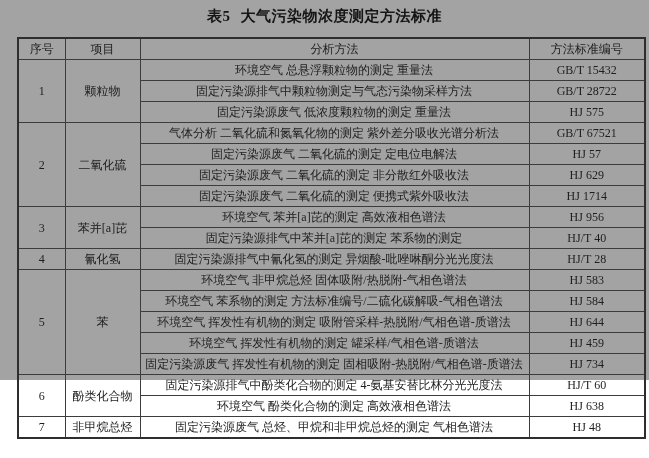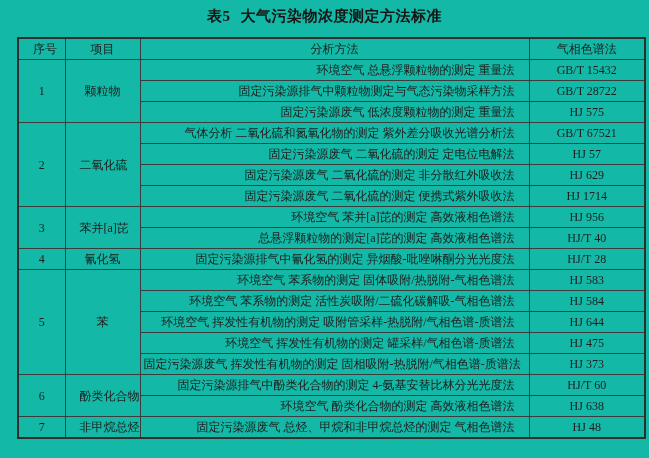--- a/index.html
+++ b/index.html
@@ -11,22 +11,22 @@
     width: 649px;
     height: 458px;
     font-family: "Liberation Serif", "DejaVu Serif", serif;
     color: #1e1e1e;
     position: relative;
     overflow: hidden;
   }
   .page {
     position: relative;
     width: 649px;
-    height: 458px;
-    background: #14b8a6;
+    height: 380px;
+    background: #a3a3a3;
   }
   .title {
     padding-top: 7px;
     text-align: center;
     font-size: 15px;
     font-weight: bold;
     color: #151515;
     letter-spacing: 0.5px;
   }
   .title .prefix {
@@ -42,28 +42,28 @@
     border: 2px solid #2e2e2e;
   }
   table.std th,
   table.std td {
     border: 1px solid #3c3c3c;
     font-size: 12px;
     font-weight: normal;
     color: #1e1e1e;
     height: 20px;
     line-height: 14px;
-    padding: 0 14px;
+    padding: 0 4px;
     text-align: center;
     vertical-align: middle;
     overflow: hidden;
     white-space: nowrap;
   }
   table.std td.method {
-    text-align: right;
+    text-align: center;
     padding-left: 3px;
   }
   col.c-no     { width: 47px;  }
   col.c-item   { width: 75px;  }
   col.c-method { width: 389px; }
   col.c-code   { width: 116px; }
 </style>
 </head>
 <body>
 
@@ -78,21 +78,21 @@
       <col class="c-no">
       <col class="c-item">
       <col class="c-method">
       <col class="c-code">
     </colgroup>
     <thead>
       <tr>
         <th>序号</th>
         <th>项目</th>
         <th>分析方法</th>
-        <th>气相色谱法</th>
+        <th>方法标准编号</th>
       </tr>
     </thead>
     <tbody>
         <tr>
           <td rowspan="3">1</td>
           <td rowspan="3">颗粒物</td>
           <td class="method">环境空气 总悬浮颗粒物的测定 重量法</td>
           <td>GB/T 15432</td>
         </tr>
         <tr>
@@ -121,50 +121,50 @@
           <td class="method">固定污染源废气 二氧化硫的测定 便携式紫外吸收法</td>
           <td>HJ 1714</td>
         </tr>
         <tr>
           <td rowspan="2">3</td>
           <td rowspan="2">苯并[a]芘</td>
           <td class="method">环境空气 苯并[a]芘的测定 高效液相色谱法</td>
           <td>HJ 956</td>
         </tr>
         <tr>
-          <td class="method">总悬浮颗粒物的测定[a]芘的测定 高效液相色谱法</td>
+          <td class="method">固定污染源排气中苯并[a]芘的测定 苯系物的测定</td>
           <td>HJ/T 40</td>
         </tr>
         <tr>
           <td rowspan="1">4</td>
           <td rowspan="1">氰化氢</td>
           <td class="method">固定污染源排气中氰化氢的测定 异烟酸-吡唑啉酮分光光度法</td>
           <td>HJ/T 28</td>
         </tr>
         <tr>
           <td rowspan="5">5</td>
           <td rowspan="5">苯</td>
-          <td class="method">环境空气 苯系物的测定 固体吸附/热脱附-气相色谱法</td>
+          <td class="method">环境空气 非甲烷总烃 固体吸附/热脱附-气相色谱法</td>
           <td>HJ 583</td>
         </tr>
         <tr>
-          <td class="method">环境空气 苯系物的测定 活性炭吸附/二硫化碳解吸-气相色谱法</td>
+          <td class="method">环境空气 苯系物的测定 方法标准编号/二硫化碳解吸-气相色谱法</td>
           <td>HJ 584</td>
         </tr>
         <tr>
           <td class="method">环境空气 挥发性有机物的测定 吸附管采样-热脱附/气相色谱-质谱法</td>
           <td>HJ 644</td>
         </tr>
         <tr>
           <td class="method">环境空气 挥发性有机物的测定 罐采样/气相色谱-质谱法</td>
-          <td>HJ 475</td>
+          <td>HJ 459</td>
         </tr>
         <tr>
           <td class="method">固定污染源废气 挥发性有机物的测定 固相吸附-热脱附/气相色谱-质谱法</td>
-          <td>HJ 373</td>
+          <td>HJ 734</td>
         </tr>
         <tr>
           <td rowspan="2">6</td>
           <td rowspan="2">酚类化合物</td>
           <td class="method">固定污染源排气中酚类化合物的测定 4-氨基安替比林分光光度法</td>
           <td>HJ/T 60</td>
         </tr>
         <tr>
           <td class="method">环境空气 酚类化合物的测定 高效液相色谱法</td>
           <td>HJ 638</td>

